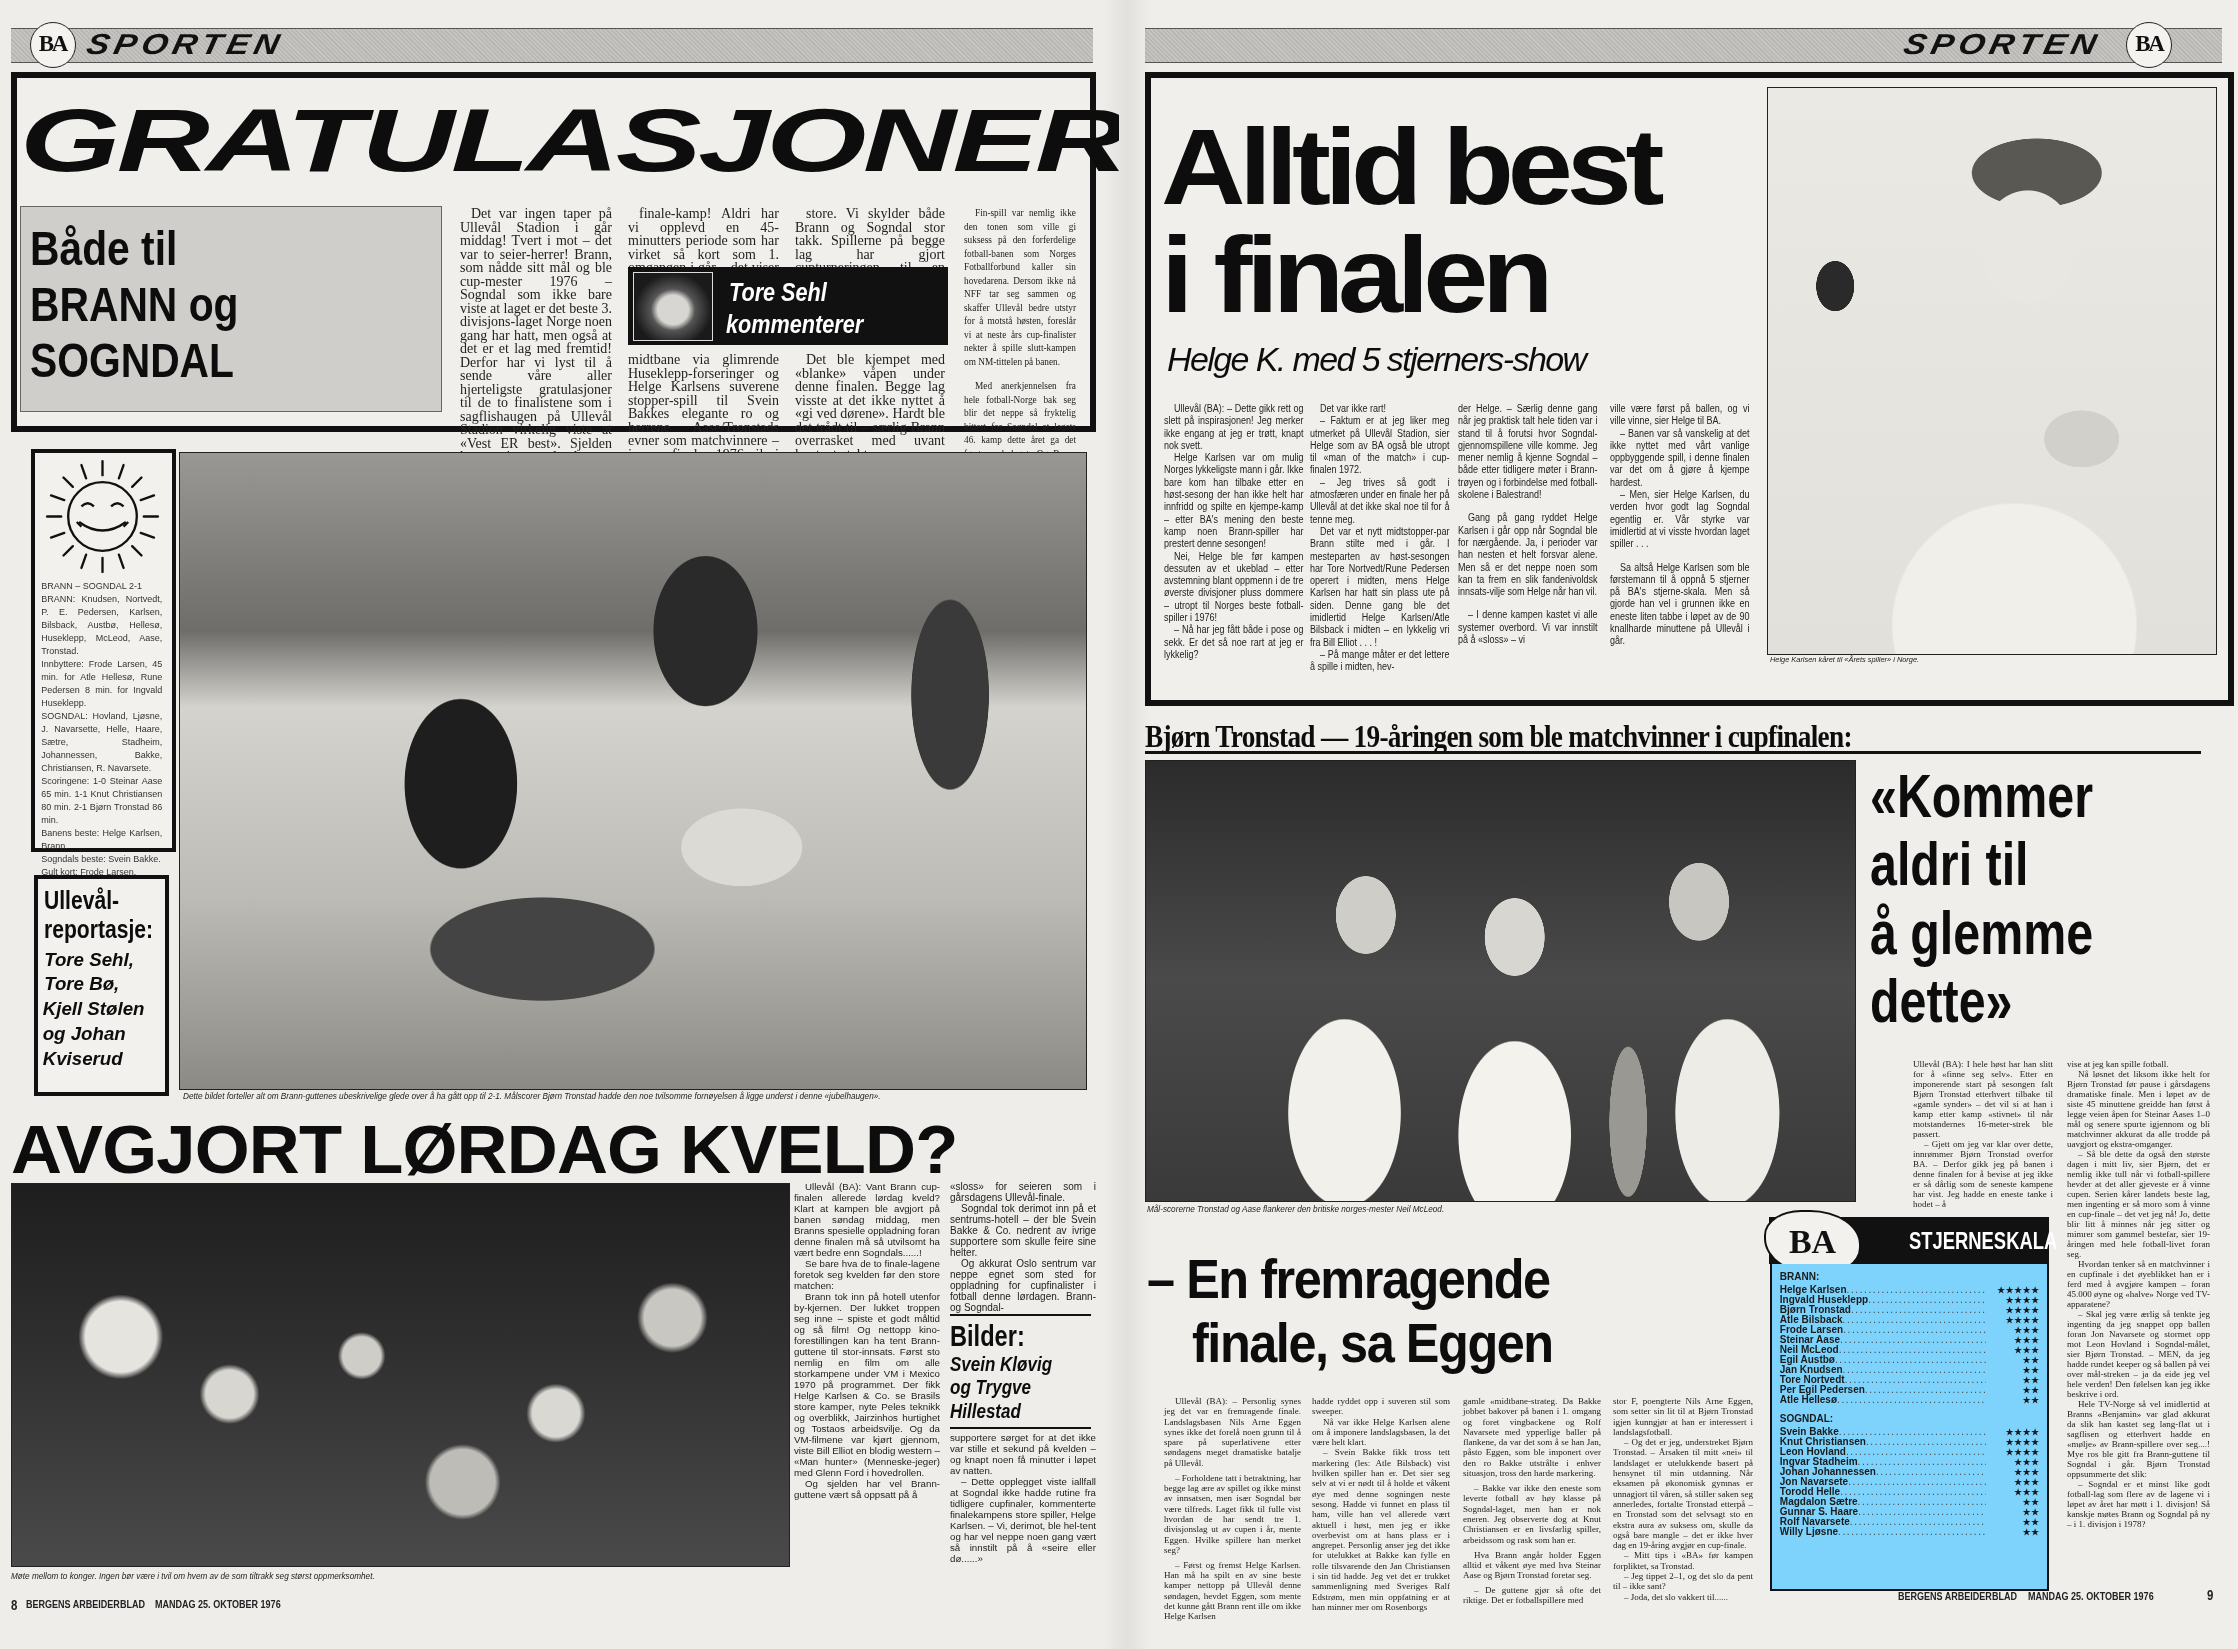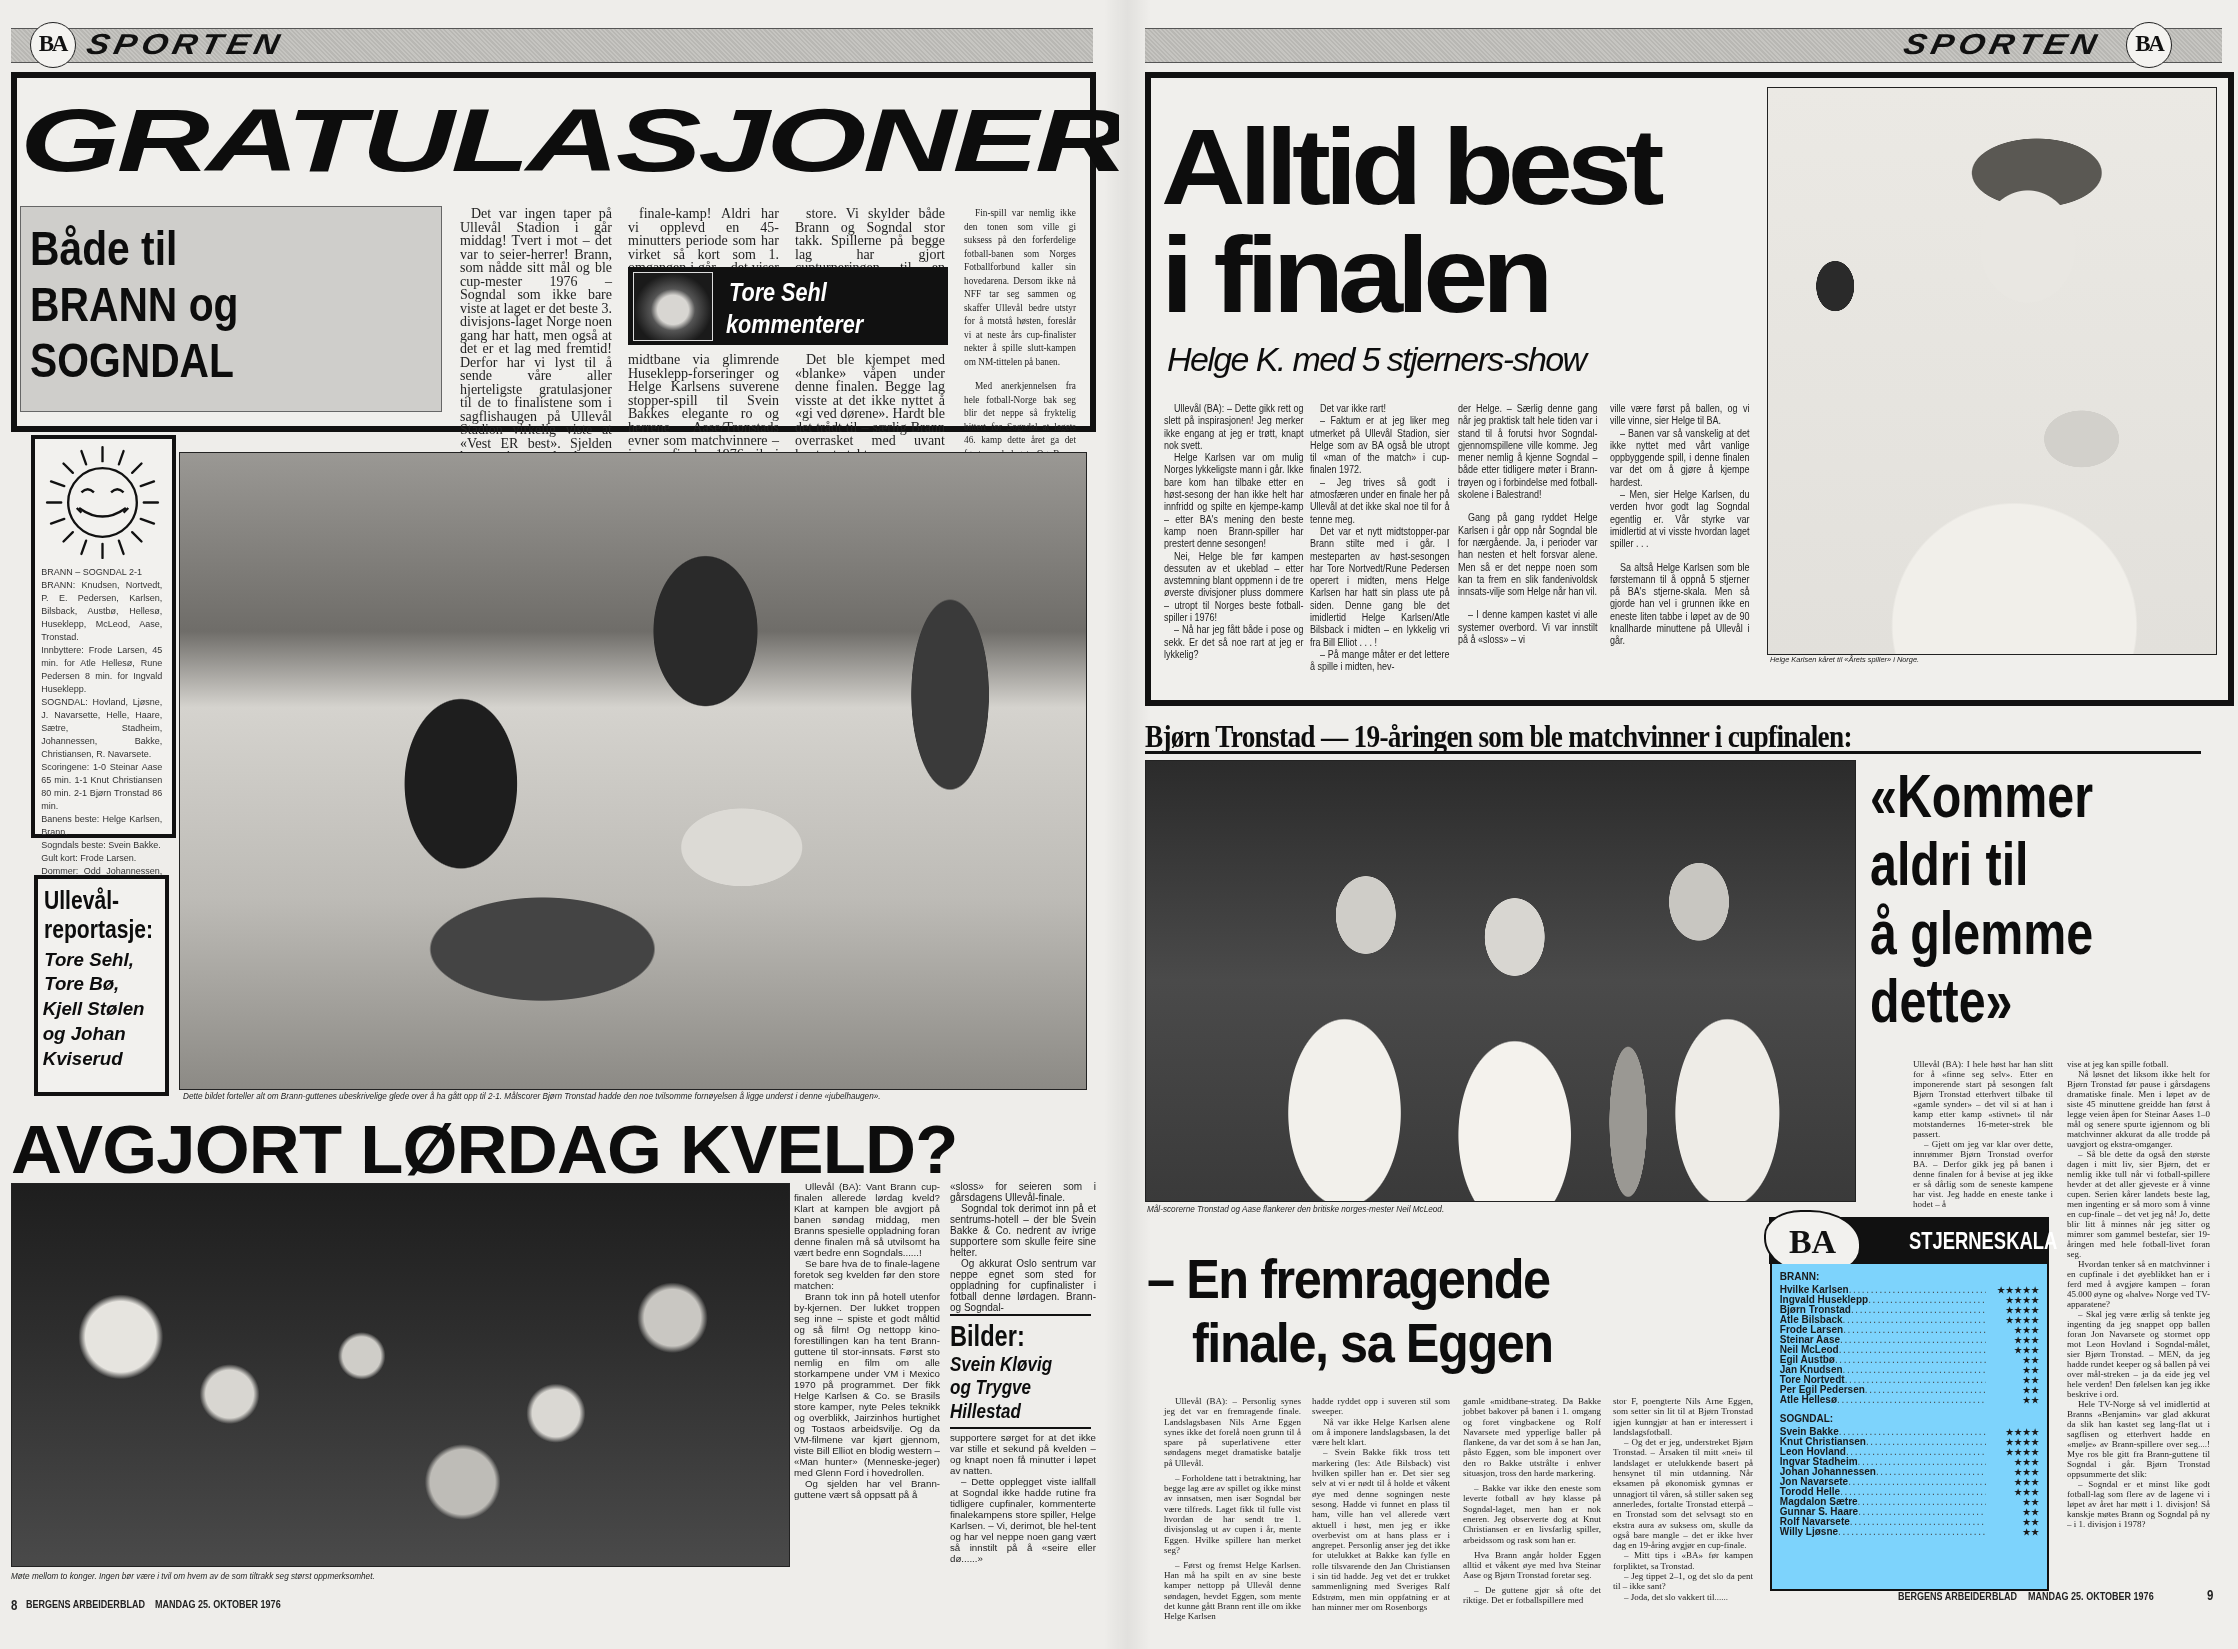--- a/index.html
+++ b/index.html
@@ -68,21 +68,21 @@
     <div class="headline" style="left:101px;top:12.4px;font-size:26.4px;color:#fff;font-style:italic;font-weight:bold;transform:scaleX(0.82);transform-origin:left top;">Tore Sehl</div>
     <div class="headline" style="left:98px;top:44px;font-size:26.4px;color:#fff;font-style:italic;font-weight:bold;transform:scaleX(0.82);transform-origin:left top;">kommenterer</div>
   </div>
   <div class="col-text" style="left:628px;top:353px;width:151px;">
     <p style="text-indent:0;">midtbane via glimrende Huseklepp-forseringer og Helge Karlsens suverene stopper-spill til Svein Bakkes elegante ro og herrene Aase/Tronstads evner som matchvinnere – jo, cup-finalen 1976 vil vi huske som en av de</p>
   </div>
   <div class="col-text" style="left:795px;top:353px;width:150px;">
     <p>Det ble kjempet med «blanke» våpen under denne finalen. Begge lag visste at det ikke nyttet å «gi ved dørene». Hardt ble det trådt til – særlig Brann overrasket med uvant kontante takter.</p>
   </div>
 
-  <div class="stats-box" style="left:31px;top:435px;width:137px;height:395px;">
+  <div class="stats-box" style="left:31px;top:449px;width:137px;height:395px;">
     <svg width="117" height="117" viewBox="0 0 150 150" style="position:absolute;left:9.3px;top:4.7px;">
       <g fill="none" stroke="#111" stroke-width="3">
         <circle cx="75" cy="75" r="44"></circle>
         <path d="M48 62 q8-8 16 0"></path>
           <path d="M86 62 q8-8 16 0"></path>
         <path d="M45 82 q30 22 60 0"></path>
           <path d="M48 88 l-6 -6 M102 88 l6 -6"></path>
       </g>
       <g stroke="#111" stroke-width="3" stroke-linecap="round">
         <line x1="75" y1="4" x2="75" y2="22"></line>
@@ -282,21 +282,21 @@
 
   <div style="position:absolute;left:650px;top:1217px;width:280px;height:47px;background:#111;"></div>
   <div style="position:absolute;left:645px;top:1210px;width:93px;height:62px;background:#f2f1ee;border:2.3px solid #111;border-radius:40% 55% 45% 60%;font-family:'Liberation Serif',serif;font-weight:bold;font-size:34px;text-align:center;line-height:59px;">
     <span>BA</span>
   </div>
   <div class="headline" style="left:790px;top:1230px;font-size:23px;color:#fff;transform:scaleX(0.8);transform-origin:left top;">STJERNESKALA</div>
   <div style="position:absolute;left:651px;top:1264px;width:275px;height:325px;border:2.3px solid #111;border-top:none;background:#7dd3fc;">
     <div id="skala-list" style="position:absolute;left:7.8px;top:7.8px;width:260px;">
         <div class="skala-row" style="margin-top: 0px; margin-bottom: 3.1px;">BRANN:</div>
         <div class="skala-row">
-          <span class="nm">Hvilke Karlsen</span>
+          <span class="nm">Helge Karlsen</span>
           <span class="dots"> ............................................................</span>
           <span class="st">★★★★★</span>
         </div>
         <div class="skala-row">
           <span class="nm">Ingvald Huseklepp</span>
           <span class="dots"> ............................................................</span>
           <span class="st">★★★★</span>
         </div>
         <div class="skala-row">
           <span class="nm">Bjørn Tronstad</span>

